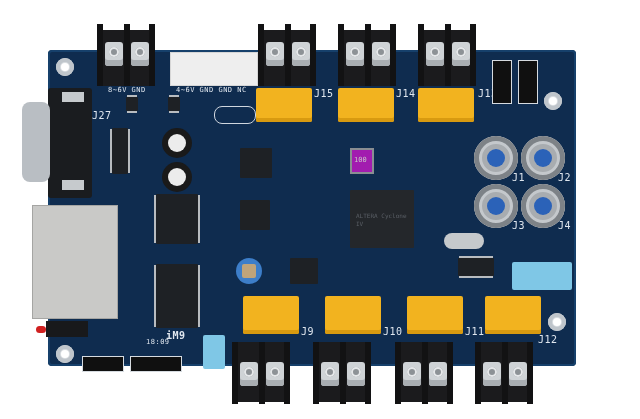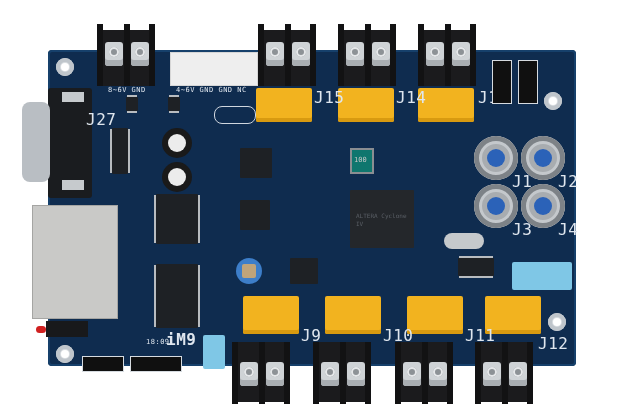--- a/index.html
+++ b/index.html
@@ -1,20 +1,20 @@
 <!DOCTYPE html>
 <html><head>
 <meta charset="utf-8">
 <style>
   html,body{margin:0;padding:0;background:#ffffff;}
   body{width:640px;height:419px;position:relative;overflow:hidden;font-family:"DejaVu Sans Mono",monospace;}
   .board{position:absolute;left:48px;top:50px;width:528px;height:316px;background:#0f2c4f;border-radius:4px;box-shadow:inset 0 0 0 2px #16406b;}
   .abs{position:absolute;}
   .silk{position:absolute;color:#dfe6ee;font-size:7px;letter-spacing:0.5px;white-space:nowrap;}
-  .silk-lg{position:absolute;color:#dfe6ee;font-size:16px;letter-spacing:0.5px;white-space:nowrap;}
+  .silk-lg{position:absolute;color:#dfe6ee;font-size:10px;letter-spacing:0.5px;white-space:nowrap;}
   .hole{position:absolute;width:18px;height:18px;border-radius:50%;background:#d9dde1;box-shadow:inset 0 0 0 4px #bfc5cb;}
   .hole::after{content:"";position:absolute;left:5px;top:5px;width:8px;height:8px;border-radius:50%;background:#ffffff;}
   .term{position:absolute;width:58px;height:56px;background:#1b1b1d;border-radius:2px;}
   .term .fin{position:absolute;top:-6px;width:6px;height:62px;background:#121213;}
   .term .screw{position:absolute;top:12px;width:18px;height:24px;background:#cfd3d6;border-radius:3px;box-shadow:inset 0 -6px 0 #a9aeb2;}
   .term .screw::after{content:"";position:absolute;left:4px;top:5px;width:10px;height:10px;border-radius:50%;background:#8d9296;box-shadow:inset 0 0 0 2px #e6e8ea;}
   .relay{position:absolute;width:52px;height:34px;background:#f2b31f;border-radius:2px;box-shadow:inset 0 -4px 0 #d89a10;}
   .chip{position:absolute;background:#1e2125;border-radius:1px;}
   .chip.pinsx{box-shadow:0 -3px 0 -1px #b8bcc0,0 3px 0 -1px #b8bcc0;}
   .chip.pinsy{box-shadow:-3px 0 0 -1px #b8bcc0,3px 0 0 -1px #b8bcc0;}
@@ -31,21 +31,21 @@
 <div class="hole" style="left:544px;top:92px;"></div>
 <div class="hole" style="left:56px;top:345px;"></div>
 <div class="hole" style="left:548px;top:313px;"></div>
 
 <div class="abs" style="left:22px;top:88px;width:70px;height:110px;">
   <div class="abs" style="left:26px;top:0;width:44px;height:110px;background:#1a1c1f;border-radius:3px;"></div>
   <div class="abs" style="left:0;top:14px;width:28px;height:80px;background:#b9bec3;border-radius:8px;"></div>
   <div class="abs" style="left:40px;top:4px;width:22px;height:10px;background:#c6cacd;"></div>
   <div class="abs" style="left:40px;top:92px;width:22px;height:10px;background:#c6cacd;"></div>
 </div>
-<div class="silk-lg" style="left:86px;top:110px;">J27</div>
+<div class="silk-lg" style="left:92px;top:110px;">J27</div>
 
 <div class="abs" style="left:32px;top:205px;width:84px;height:112px;background:#c9c9c7;border:1px solid #a5a5a3;"></div>
 <div class="abs" style="left:36px;top:326px;width:10px;height:7px;background:#d02020;border-radius:4px;"></div>
 <div class="abs" style="left:46px;top:321px;width:42px;height:16px;background:#18191b;"></div>
 
 <div class="term" style="left:97px;top:30px;">
   <div class="fin" style="left:0"></div>
     <div class="fin" style="left:27px"></div>
     <div class="fin" style="left:52px"></div>
   <div class="screw" style="left:8px"></div>
@@ -102,21 +102,21 @@
 <div class="chip pinsx" style="left:168px;top:97px;width:12px;height:14px;"></div>
 <div class="chip pinsy" style="left:156px;top:194px;width:42px;height:50px;"></div>
 <div class="chip pinsy" style="left:156px;top:264px;width:42px;height:64px;"></div>
 <div class="chip" style="left:240px;top:148px;width:32px;height:30px;"></div>
 <div class="chip" style="left:240px;top:200px;width:30px;height:30px;"></div>
 
 <div class="chip" style="left:350px;top:190px;width:64px;height:58px;background:#24272b;">
   <div class="abs" style="left:6px;top:22px;width:54px;color:#5a5f66;font-size:6px;white-space:normal;line-height:8px;">ALTERA Cyclone IV</div>
 </div>
 
-<div class="abs" style="left:350px;top:148px;width:20px;height:22px;background:#0f766e;border:2px solid #8a8e92;">
+<div class="abs" style="left:350px;top:148px;width:20px;height:22px;background:#a21caf;border:2px solid #8a8e92;">
   <span style="position:absolute;left:2px;top:6px;color:#c8c8c8;font-size:7px;">100</span>
 </div>
 
 <div class="circ" style="left:474px;top:136px;"></div>
 <div class="circ" style="left:521px;top:136px;"></div>
 <div class="circ" style="left:474px;top:184px;"></div>
 <div class="circ" style="left:521px;top:184px;"></div>
 <div class="silk-lg" style="left:512px;top:172px;">J1</div>
 <div class="silk-lg" style="left:558px;top:172px;">J2</div>
 <div class="silk-lg" style="left:512px;top:220px;">J3</div>

